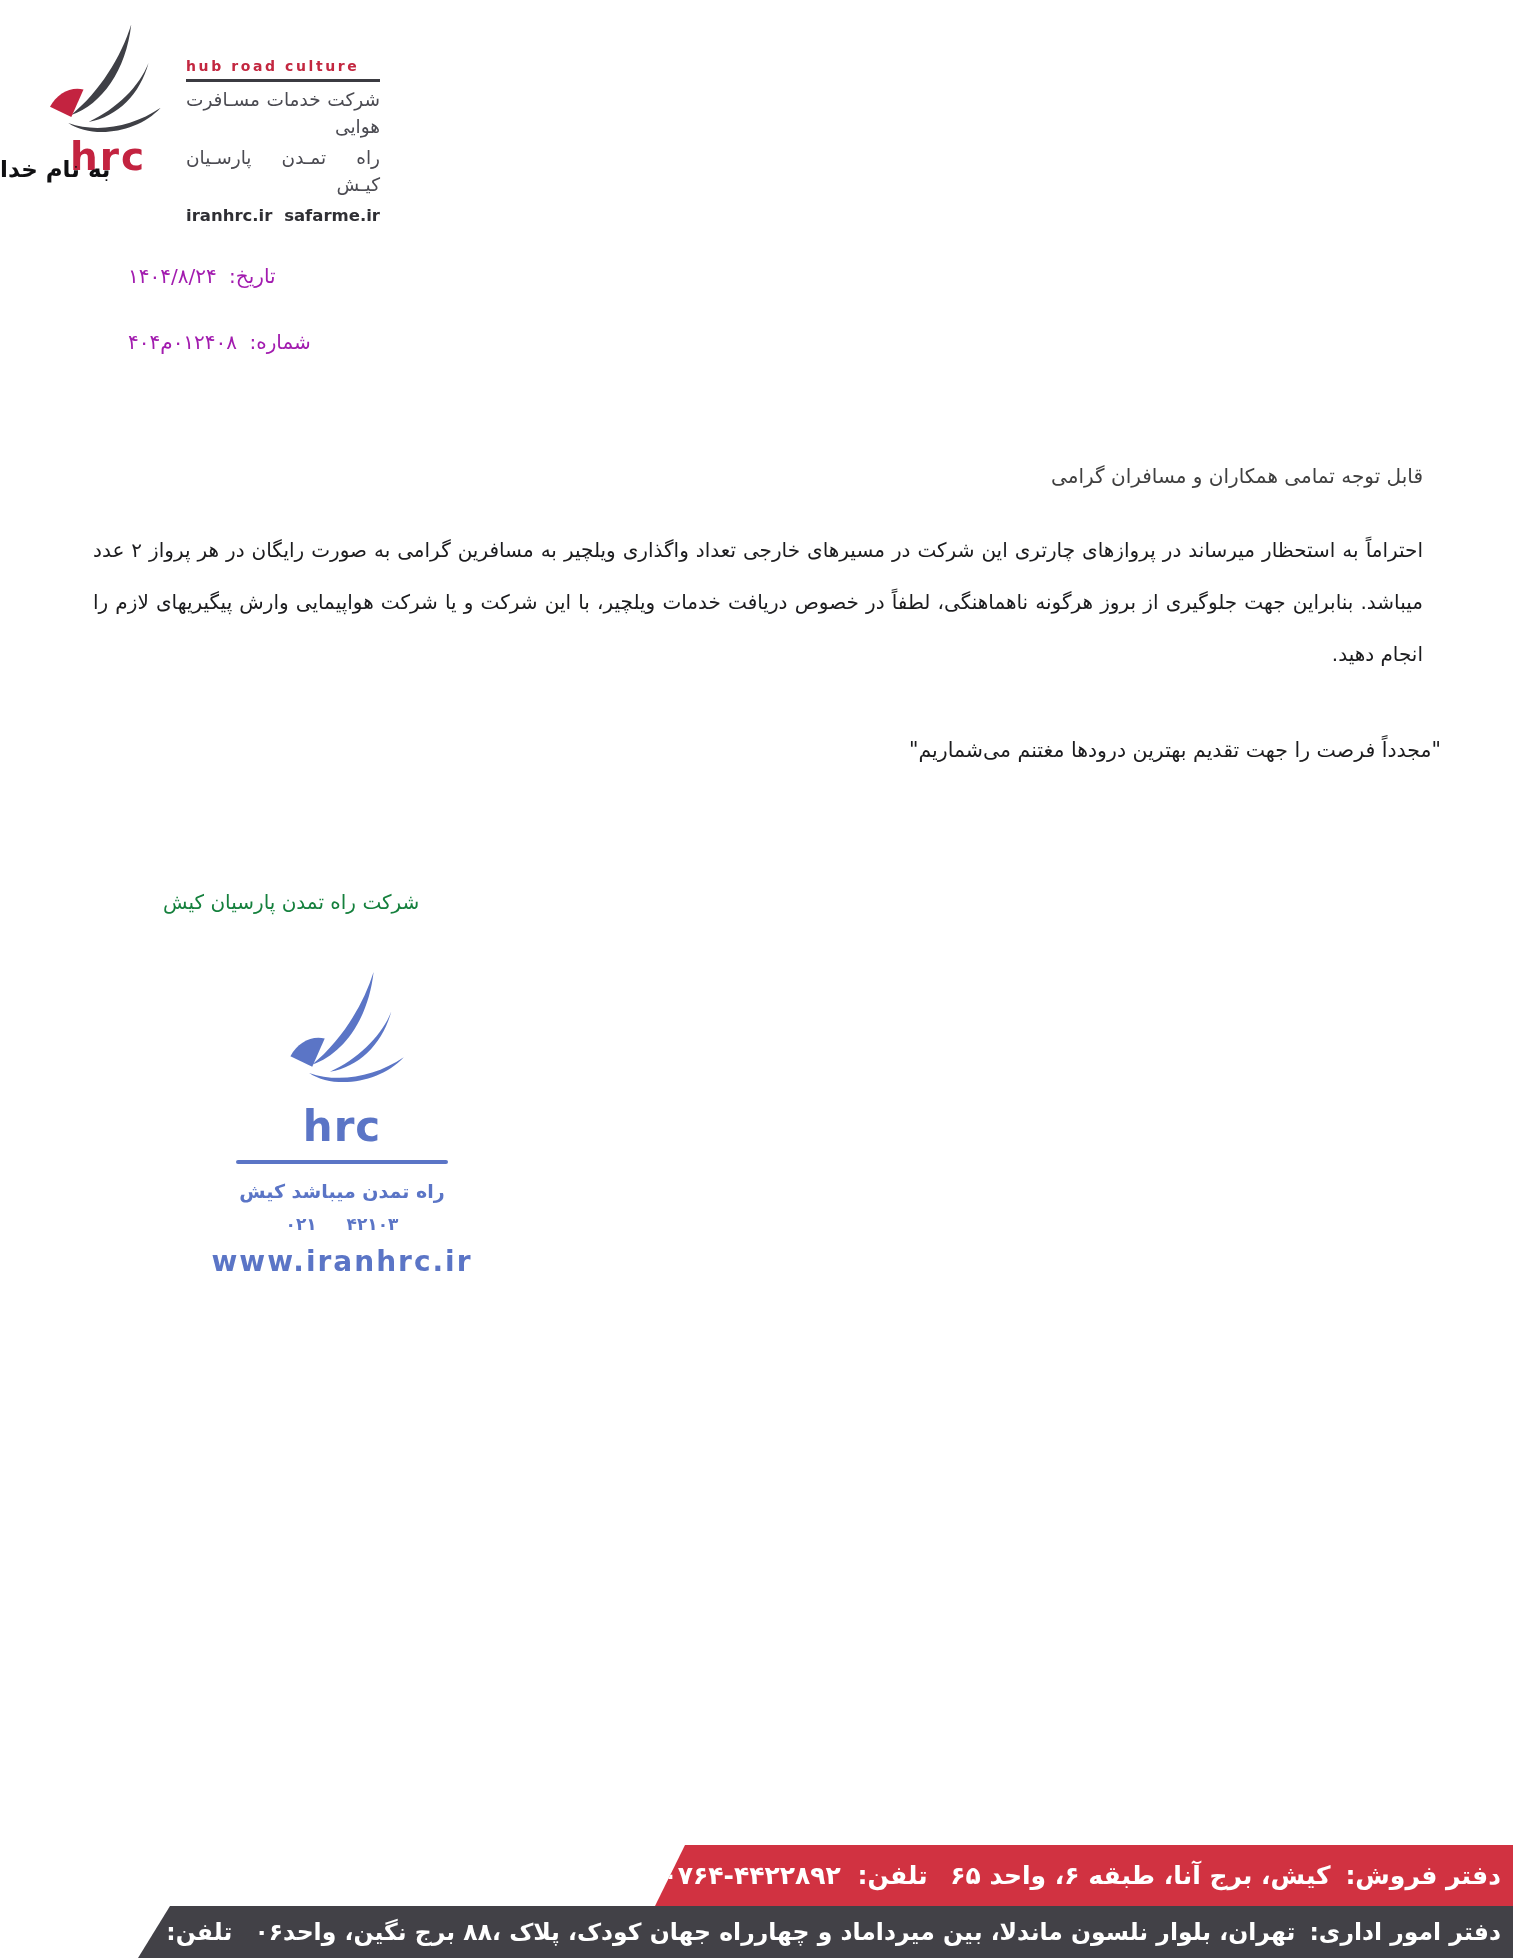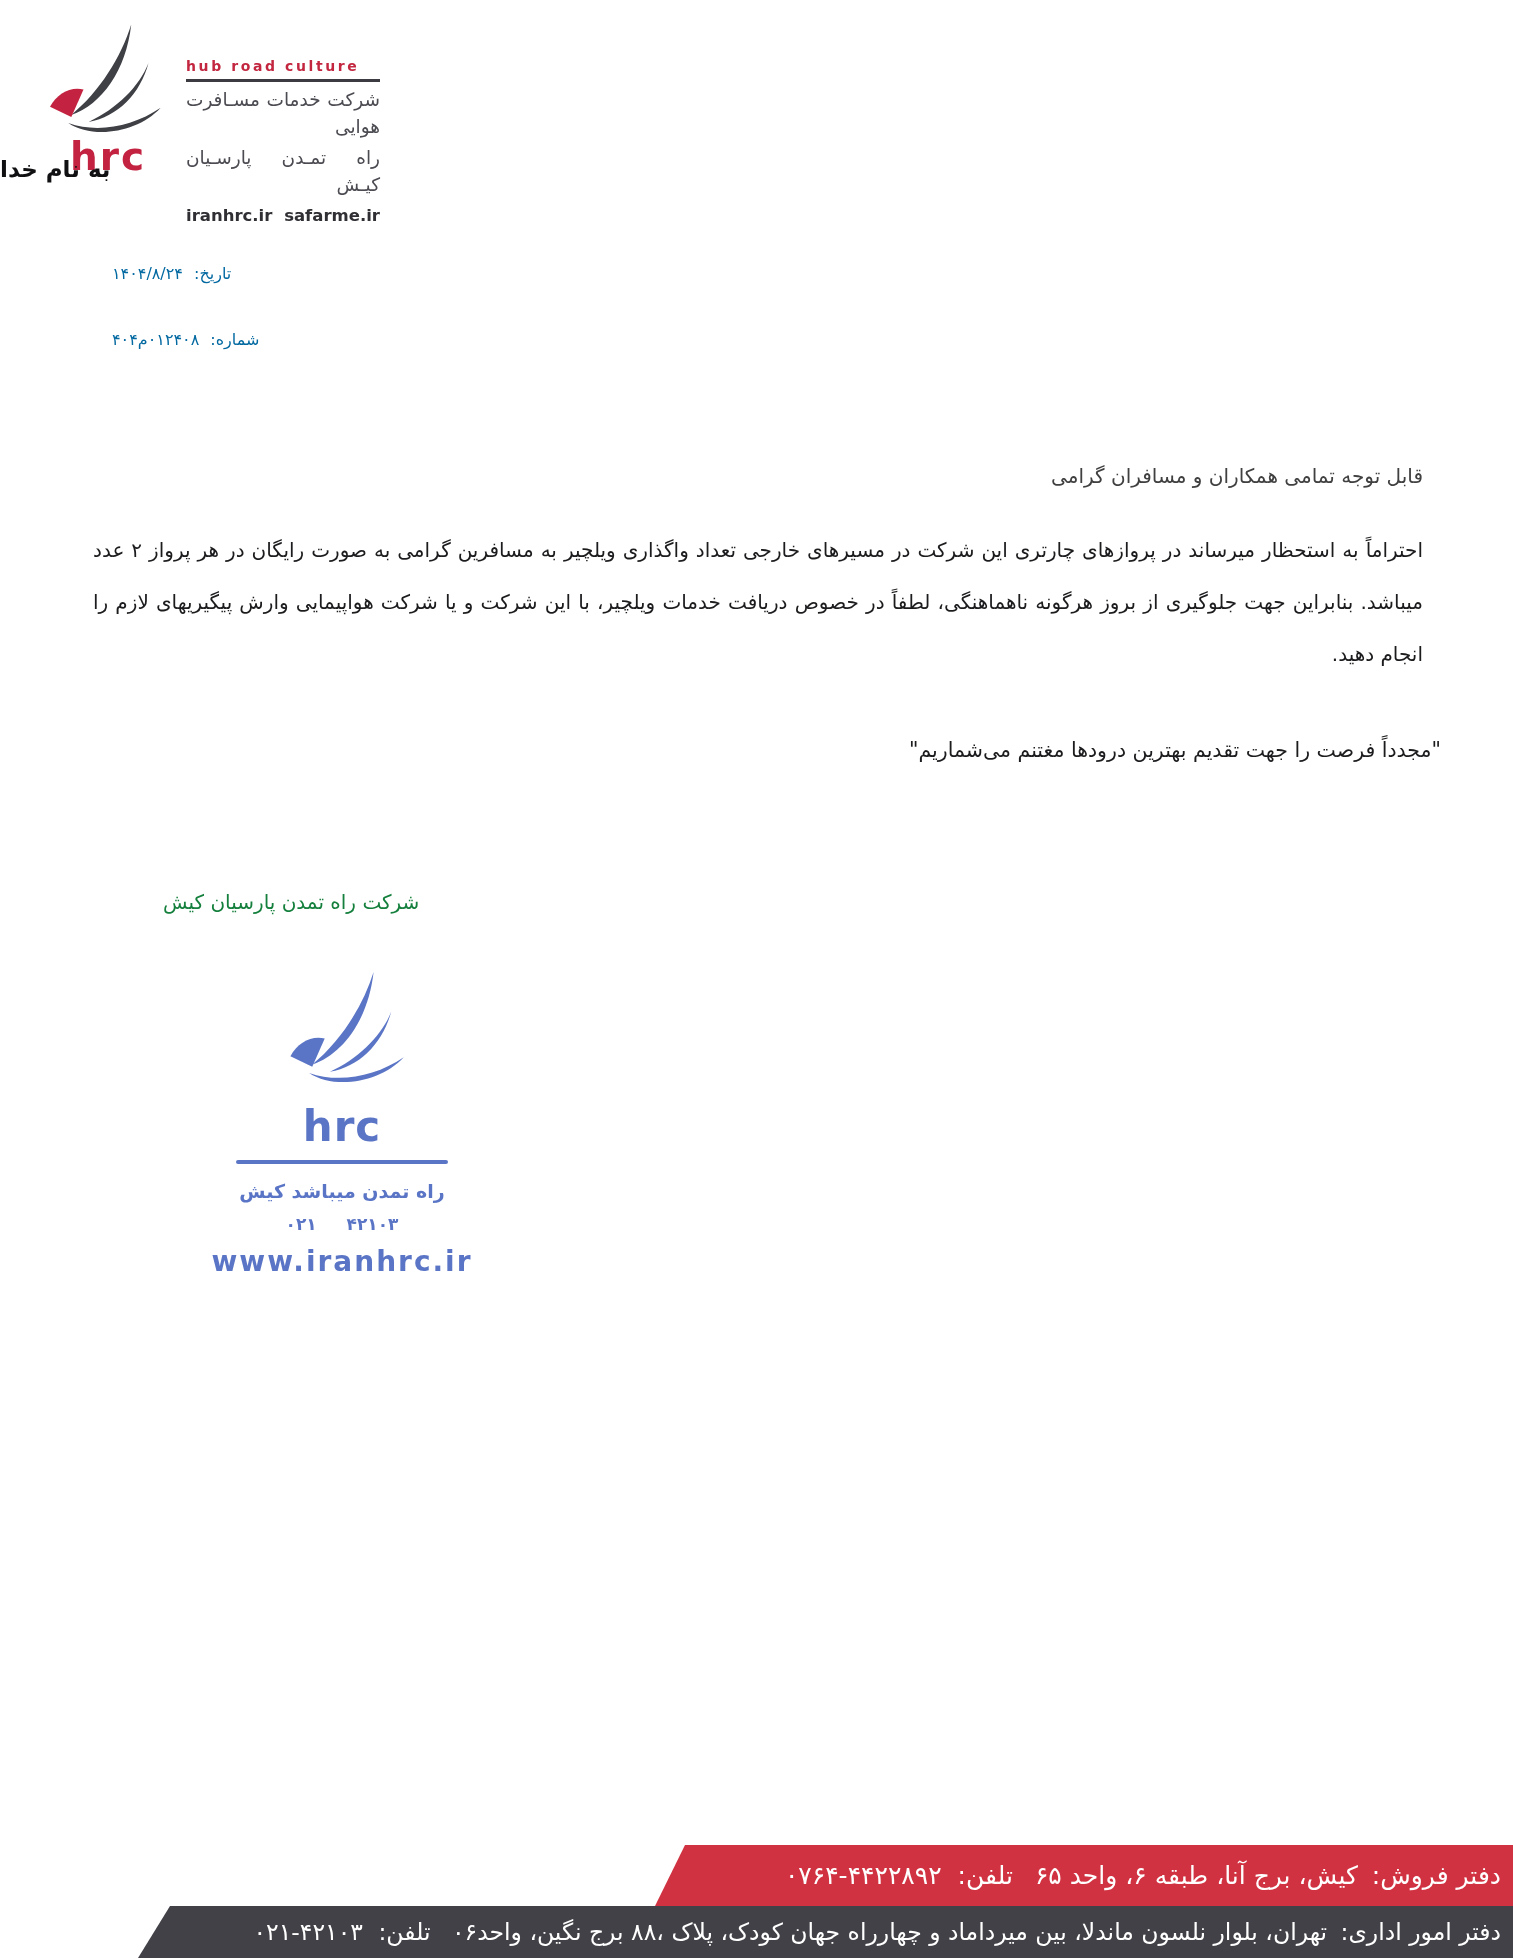--- a/index.html
+++ b/index.html
@@ -26,21 +26,21 @@
   .sites{
     display:flex;justify-content:space-between;margin-top:8px;
     font-size:16.5px;font-weight:bold;color:#2f2f34;
   }
   .bismillah{
     position:absolute;top:156px;left:0;width:1316px;text-align:left;
     font-size:23px;font-weight:bold;color:#101012;direction:rtl;
   }
   
   .meta-row{
-    position:absolute;left:112px;font-size:16px;color:#0369a1;direction:rtl;
+    position:absolute;left:128px;font-size:20px;color:#a21caf;direction:rtl;
     white-space:nowrap;
   }
   .meta-date{top:264px;}
   .meta-number{top:330px;}
   .meta-row .val{margin-right:6px;}
   
   .title{
     position:absolute;top:398px;left:0;right:0;text-align:center;direction:rtl;
     font-size:21px;font-weight:bold;color:#101012;
   }
@@ -67,21 +67,21 @@
   }
   .stamp-swoosh{display:block;width:162px;height:130px;margin:0 auto;transform:translateX(16px);}
   .stamp-hrc{font-size:42px;font-weight:bold;letter-spacing:1px;margin-top:0px;}
   .stamp-rule{width:212px;height:4px;background:#4a67c0;margin:9px auto 0;border-radius:2px;}
   .stamp-company{direction:rtl;font-size:19px;font-weight:bold;margin-top:16px;}
   .stamp-phone{font-size:17px;font-weight:bold;margin-top:12px;word-spacing:24px;}
   .stamp-site{font-size:28px;font-weight:bold;letter-spacing:2px;margin-top:11px;}
   
   .bar{
     position:absolute;right:0;color:#fff;direction:rtl;white-space:nowrap;
-    font-weight:normal;
+    font-weight:bold;
   }
   .bar-sales{
     left:655px;top:1845px;height:61px;line-height:61px;background:#d13241;
     clip-path:polygon(30px 0,100% 0,100% 100%,0 100%);
     font-size:25px;padding-right:12px;box-sizing:border-box;
   }
   .bar-admin{
     left:138px;top:1906px;height:52px;line-height:52px;background:#424147;
     clip-path:polygon(32px 0,100% 0,100% 100%,0 100%);
     font-size:23.5px;padding-right:12px;box-sizing:border-box;

